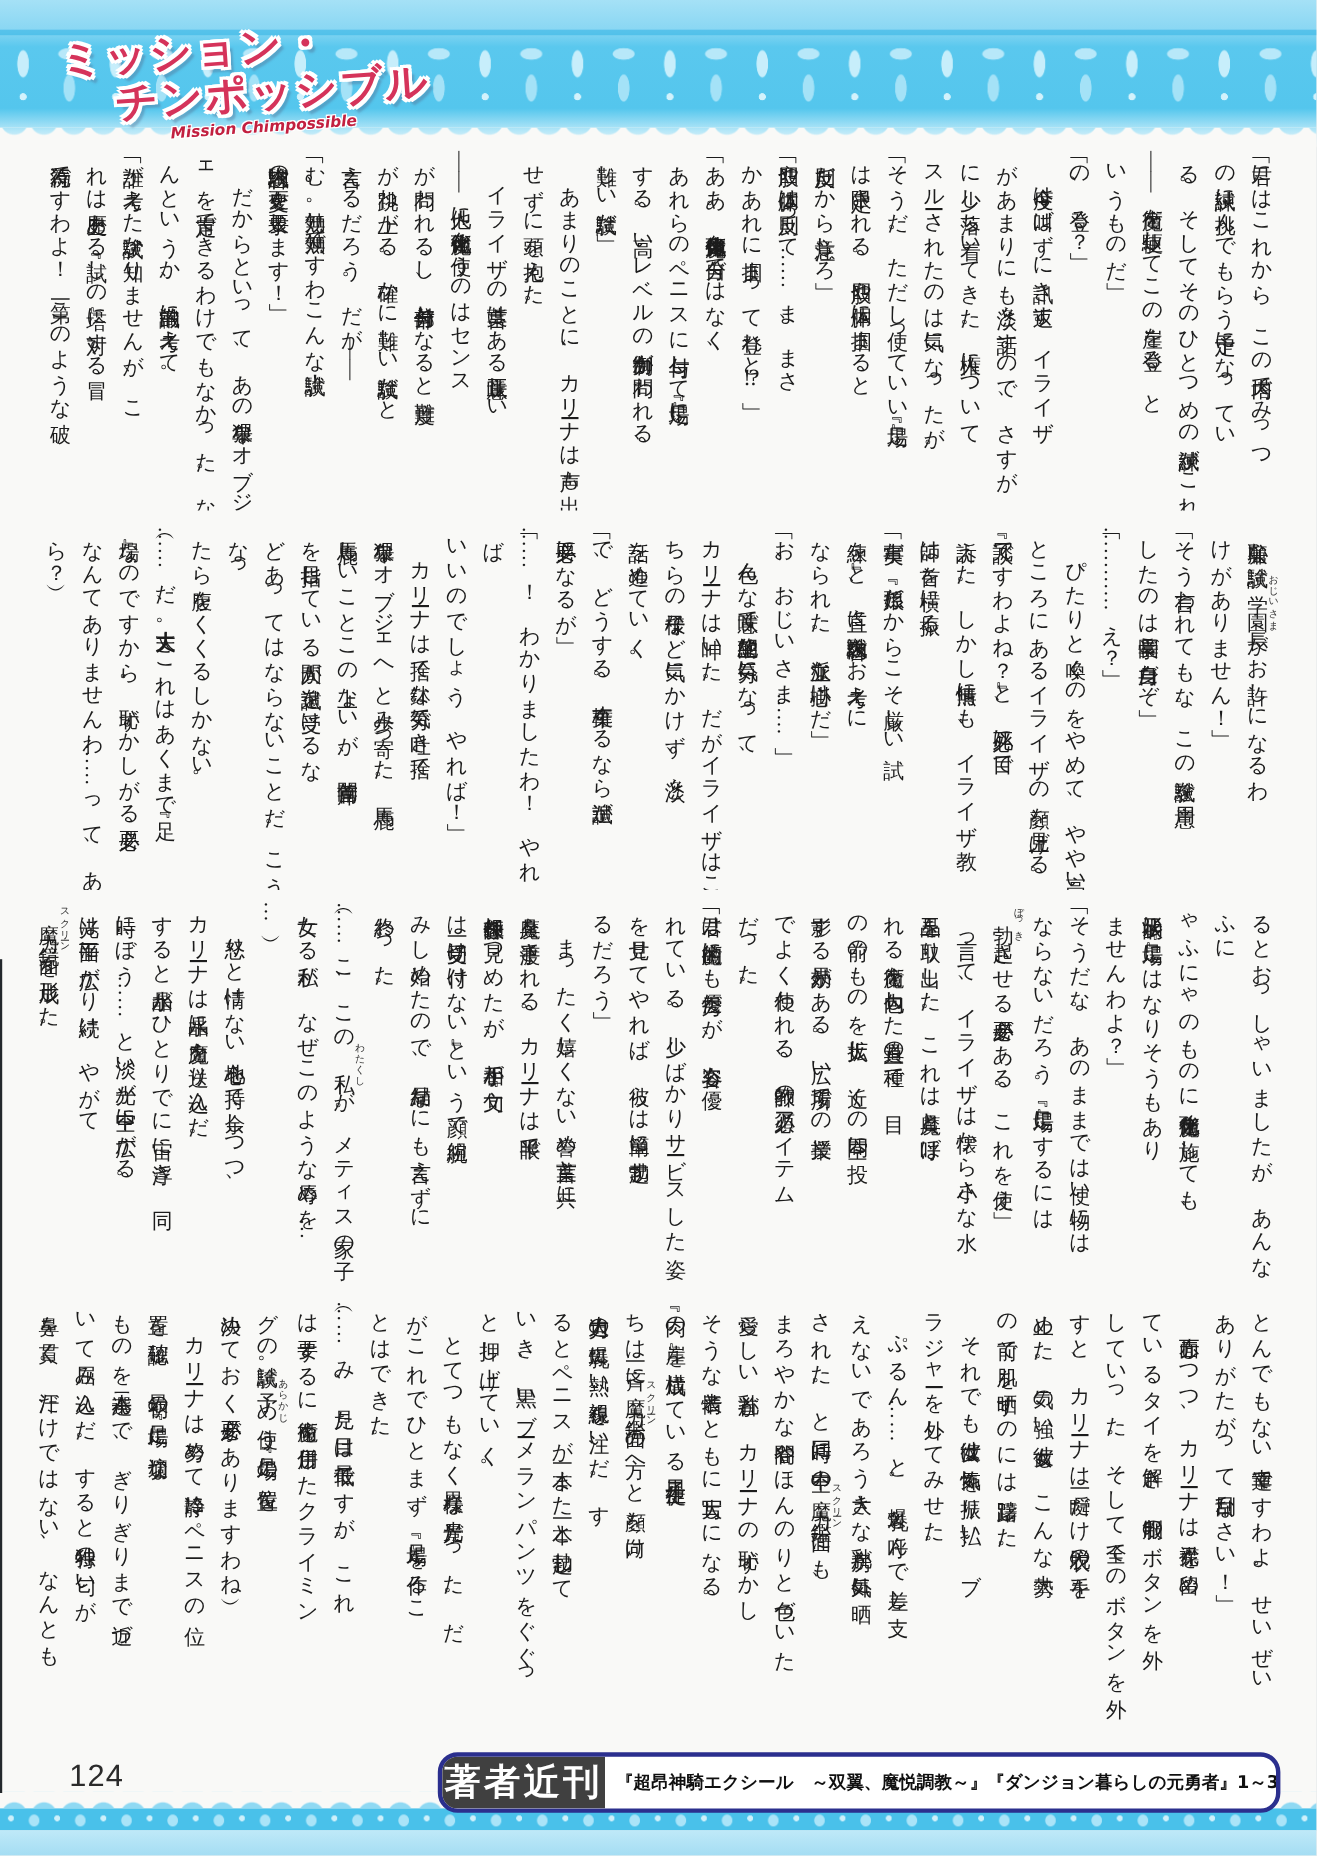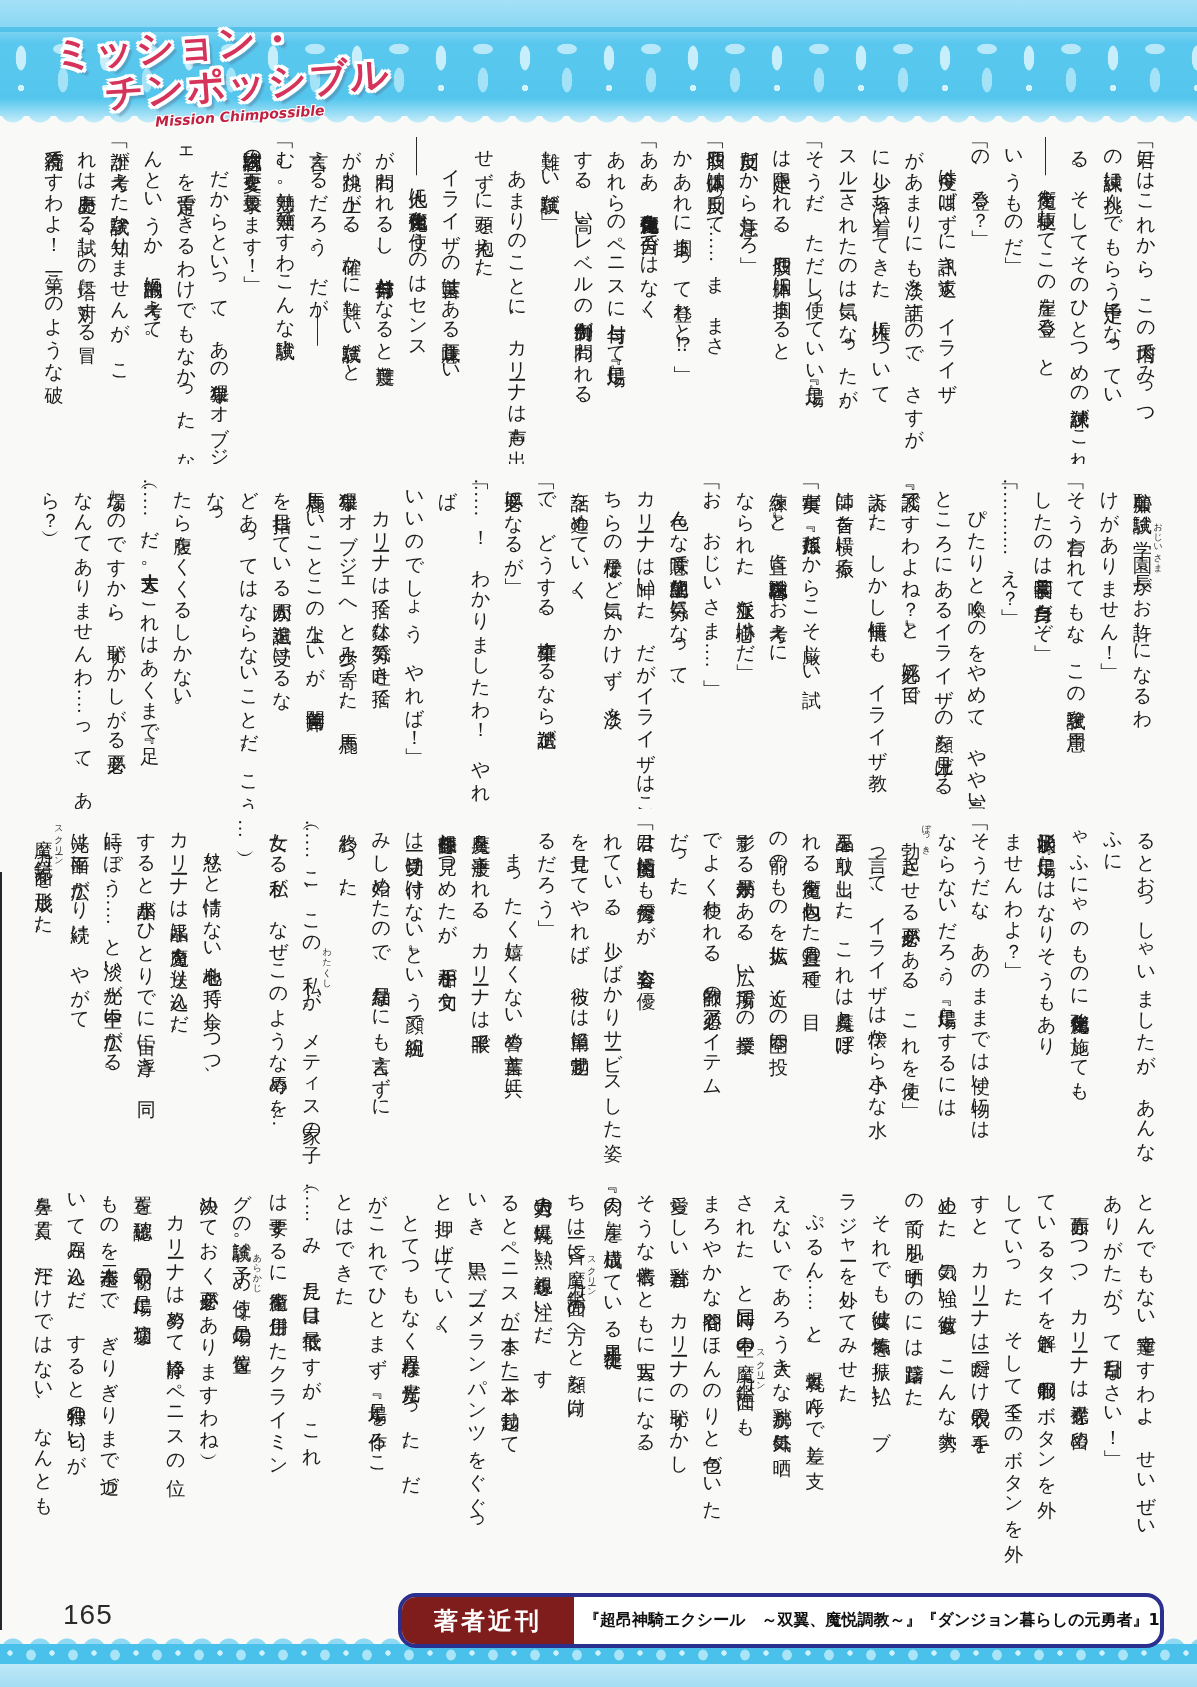--- a/index.html
+++ b/index.html
@@ -43,21 +43,21 @@
   #band2{height:351px;margin-bottom:11px;letter-spacing:.6px;}
   #band3{height:392px;letter-spacing:1.6px;}
   ruby rt{font-size:9px;letter-spacing:0;color:#2e2e2e;}
 
   
   .page-num{position:absolute;left:63px;top:1599px;font-size:28px;letter-spacing:1px;color:#2b2b2b;
             font-family:"Liberation Sans","DejaVu Sans",sans-serif;z-index:4;}
   .author-bar{position:absolute;left:398px;top:1593px;width:766px;height:55px;background:#fff;
               border:4px solid #2b2f8e;border-radius:18px;display:flex;align-items:center;
               z-index:3;overflow:hidden;box-sizing:border-box;}
-  .ab-label{background:#7f1d1d;color:#fff;font-weight:bold;font-size:24px;padding:0 32px;
+  .ab-label{background:#404040;color:#fff;font-weight:bold;font-size:33px;padding:0 2px;
             height:100%;display:flex;align-items:center;letter-spacing:3px;flex:0 0 auto;
             font-family:"DejaVu Sans","Liberation Sans",sans-serif;}
   .ab-books{flex:1 1 auto;font-size:16px;font-weight:bold;color:#101010;padding:0 10px;
             font-family:"DejaVu Sans","Liberation Sans",sans-serif;white-space:nowrap;}
   .bottom-deco{position:absolute;left:0;right:0;bottom:0;height:58px;z-index:1;}
   .bd-wave{height:15px;background:radial-gradient(circle at 13px 21px,#8fd9f3 0 11px,rgba(0,0,0,0) 12px);
            background-size:27px 15px;}
   .bd-orn{height:20px;background-color:#49c1ea;
     background-image:
       radial-gradient(circle 4px at 10px 9px,#cdf0fb 0 60%,rgba(0,0,0,0) 75%),
@@ -220,21 +220,21 @@
         <div class="vline">グの試験。<ruby>予め<rt>あらかじ</rt></ruby>使う『足場』の位置を</div>
         <div class="vline">決めておく必要がありますわね）</div>
         <div class="vline">　カリーナは努めて冷静にペニスの位</div>
         <div class="vline">置を確認し、最初の『足場』に適切な</div>
         <div class="vline">ものを二本選んで、ぎりぎりまで近づ</div>
         <div class="vline">いて屈み込んだ。すると独特の匂いが</div>
         <div class="vline">鼻を貫く。汗だけではない、なんとも</div>
       </section>
   </main>
 
-  <div class="page-num">165</div>
+  <div class="page-num">124</div>
   <div class="author-bar">
     <span class="ab-label">著者近刊</span>
     <span class="ab-books">『超昂神騎エクシール　～双翼、魔悦調教～』『ダンジョン暮らしの元勇者』1～3巻</span>
 
   </div>
   <div class="bottom-deco">
     <div class="bd-wave"></div>
     <div class="bd-orn"></div>
     <div class="bd-light"></div>
   </div>

